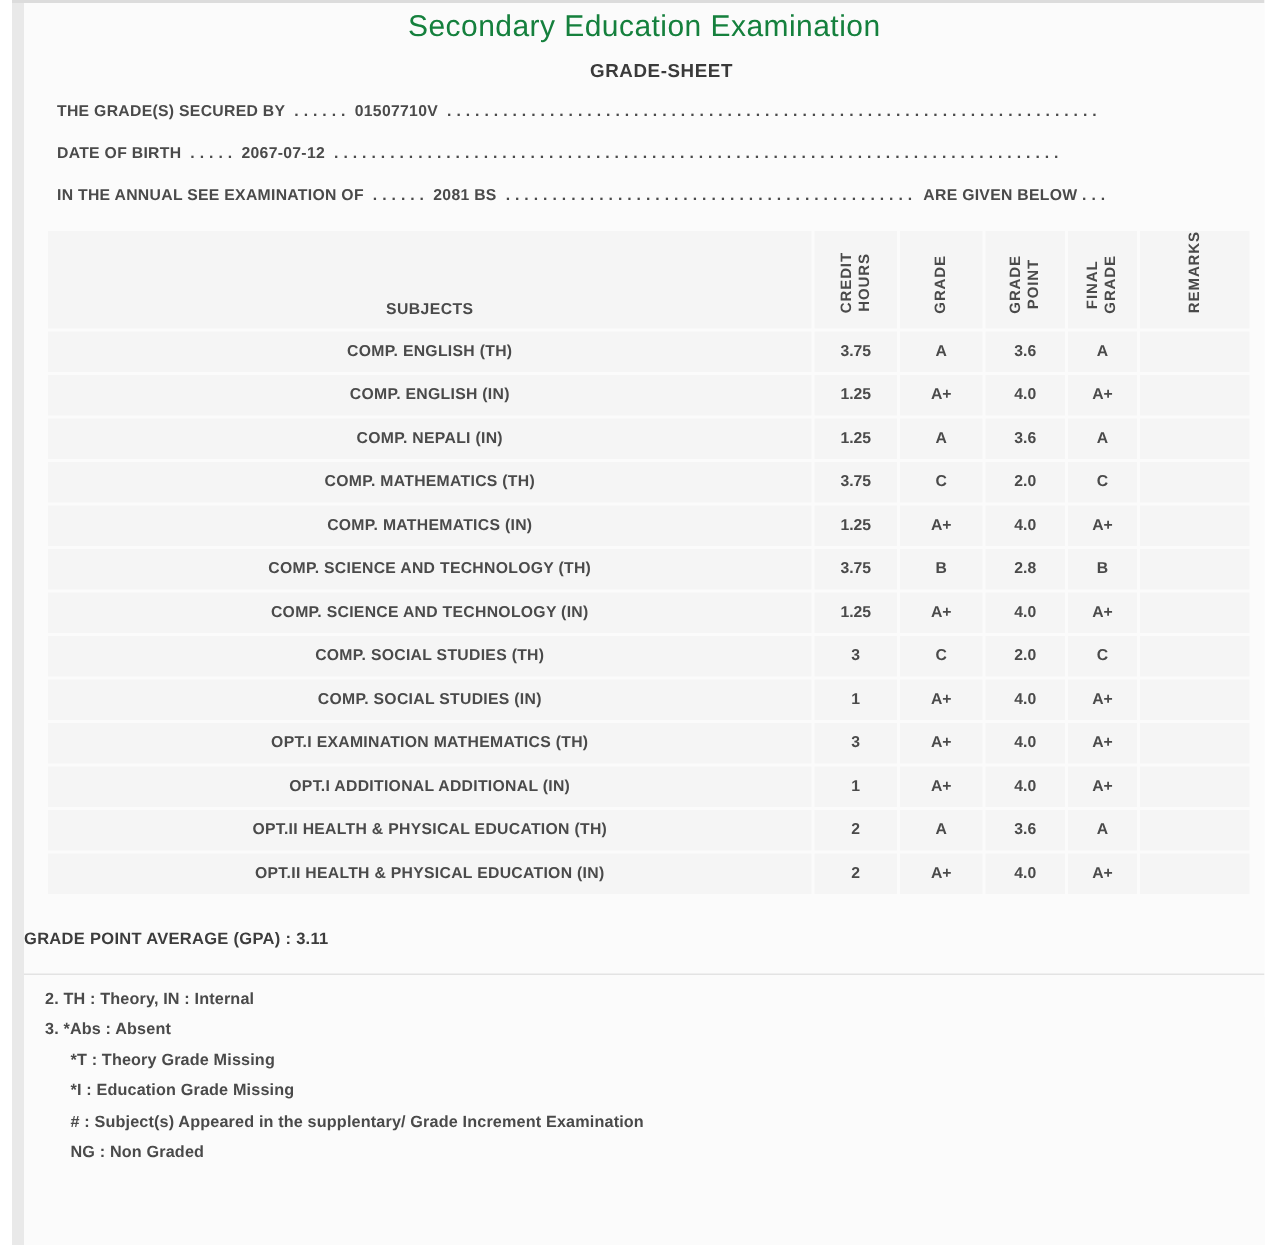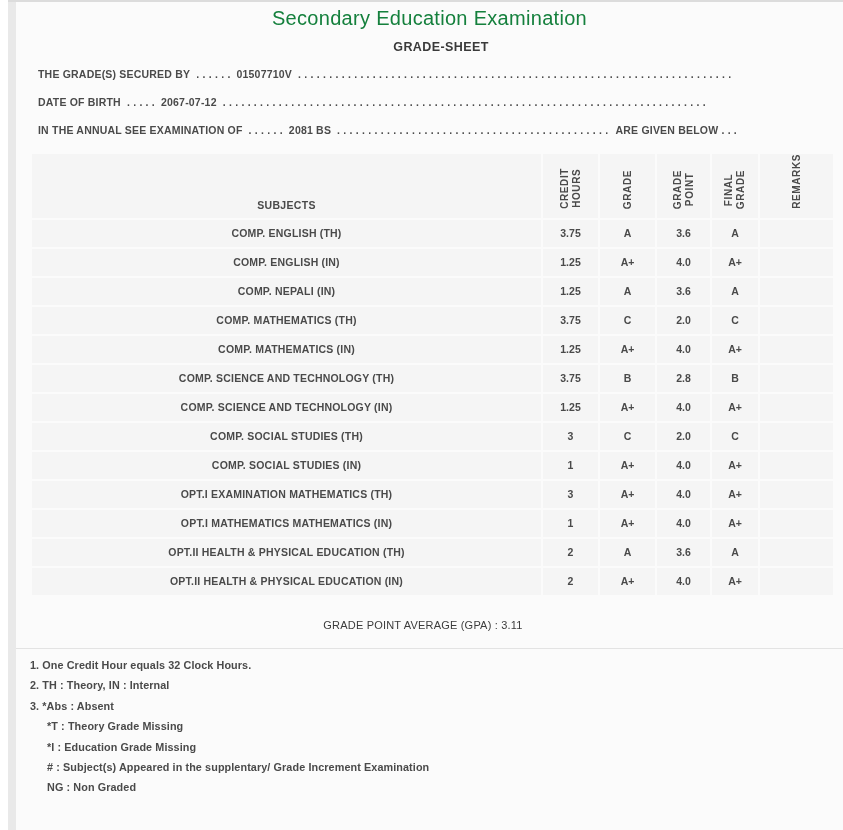--- a/index.html
+++ b/index.html
@@ -49,22 +49,22 @@
   .vert {
     display:inline-block;
     writing-mode: vertical-rl; transform: rotate(180deg);
     white-space: pre-line; line-height:1.2;
     font-size:10px; letter-spacing:0.6px;
   }
   table.sheet tbody td { height:27px; }
   td.subject-cell { text-align:left; padding-left:8px; letter-spacing:0.2px; }
 
   .gpa-line {
-    margin-top:22px; text-align:center; padding-right:13px;
-    font-size:11px; font-weight:normal; color:#3c3c3c; letter-spacing:0.2px;
+    margin-top:22px; text-align:left; padding-right:13px;
+    font-size:11px; font-weight:bold; color:#3c3c3c; letter-spacing:0.2px;
   }
   .divider { margin-top:17px; height:1px; background:#e3e3e3; }
   .notes { margin:6px 0 0 14px; }
   .note-line {
     height:20.4px; display:flex; align-items:center;
     font-size:10.8px; font-weight:bold; color:#4a4a4a; letter-spacing:0.1px;
   }
   .note-line.indent { padding-left:17px; }
 </style>
 </head>
@@ -208,21 +208,21 @@
     <tr>
       <td class="subject-cell">OPT.I EXAMINATION MATHEMATICS (TH)</td>
       <td>3</td>
       <td>A+</td>
       <td>4.0</td>
       <td>A+</td>
       <td></td>
     </tr>
 
     <tr>
-      <td class="subject-cell">OPT.I MATHEMATICS MATHEMATICS (IN)</td>
+      <td class="subject-cell">OPT.I ADDITIONAL ADDITIONAL (IN)</td>
       <td>1</td>
       <td>A+</td>
       <td>4.0</td>
       <td>A+</td>
       <td></td>
     </tr>
 
     <tr>
       <td class="subject-cell">OPT.II HEALTH &amp; PHYSICAL EDUCATION (TH)</td>
       <td>2</td>
@@ -243,21 +243,20 @@
   </tbody>
   </table>
 
   <div class="gpa-line">
     <span>GRADE POINT AVERAGE (GPA)</span><span> : </span><span>3.11</span>
   </div>
 
   <div class="divider"></div>
 
   <div class="notes">
-    <div class="note-line">1. One Credit Hour equals 32 Clock Hours.</div>
 
     <div class="note-line">2. TH : Theory, IN : Internal</div>
 
     <div class="note-line">3. *Abs : Absent</div>
 
     <div class="note-line indent">*T : Theory Grade Missing</div>
 
     <div class="note-line indent">*I : Education Grade Missing</div>
 
     <div class="note-line indent"># : Subject(s) Appeared in the supplentary/ Grade Increment Examination</div>

